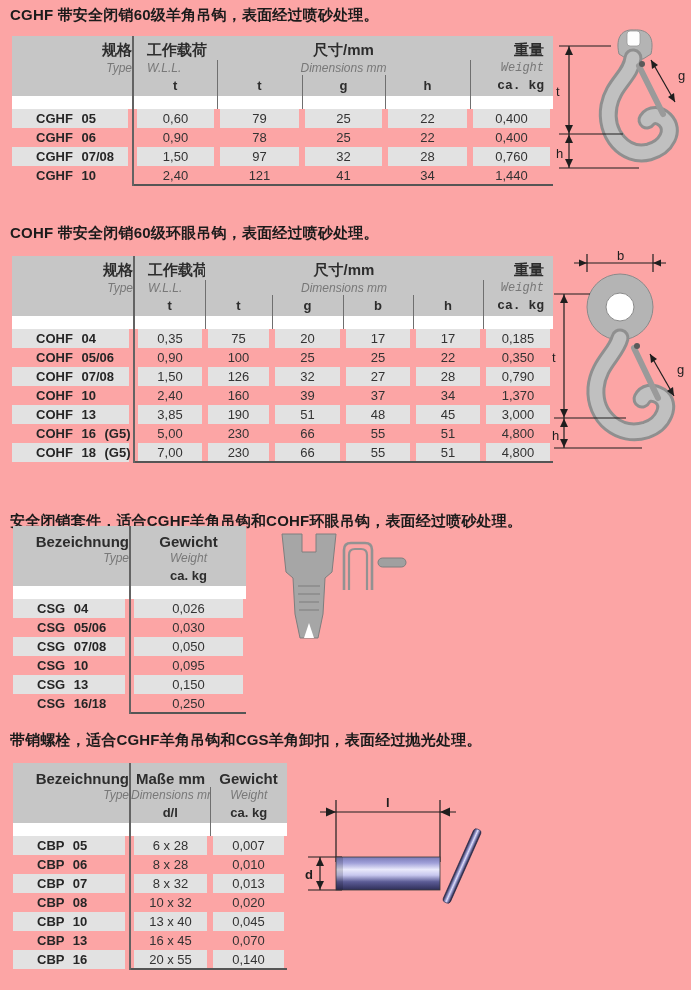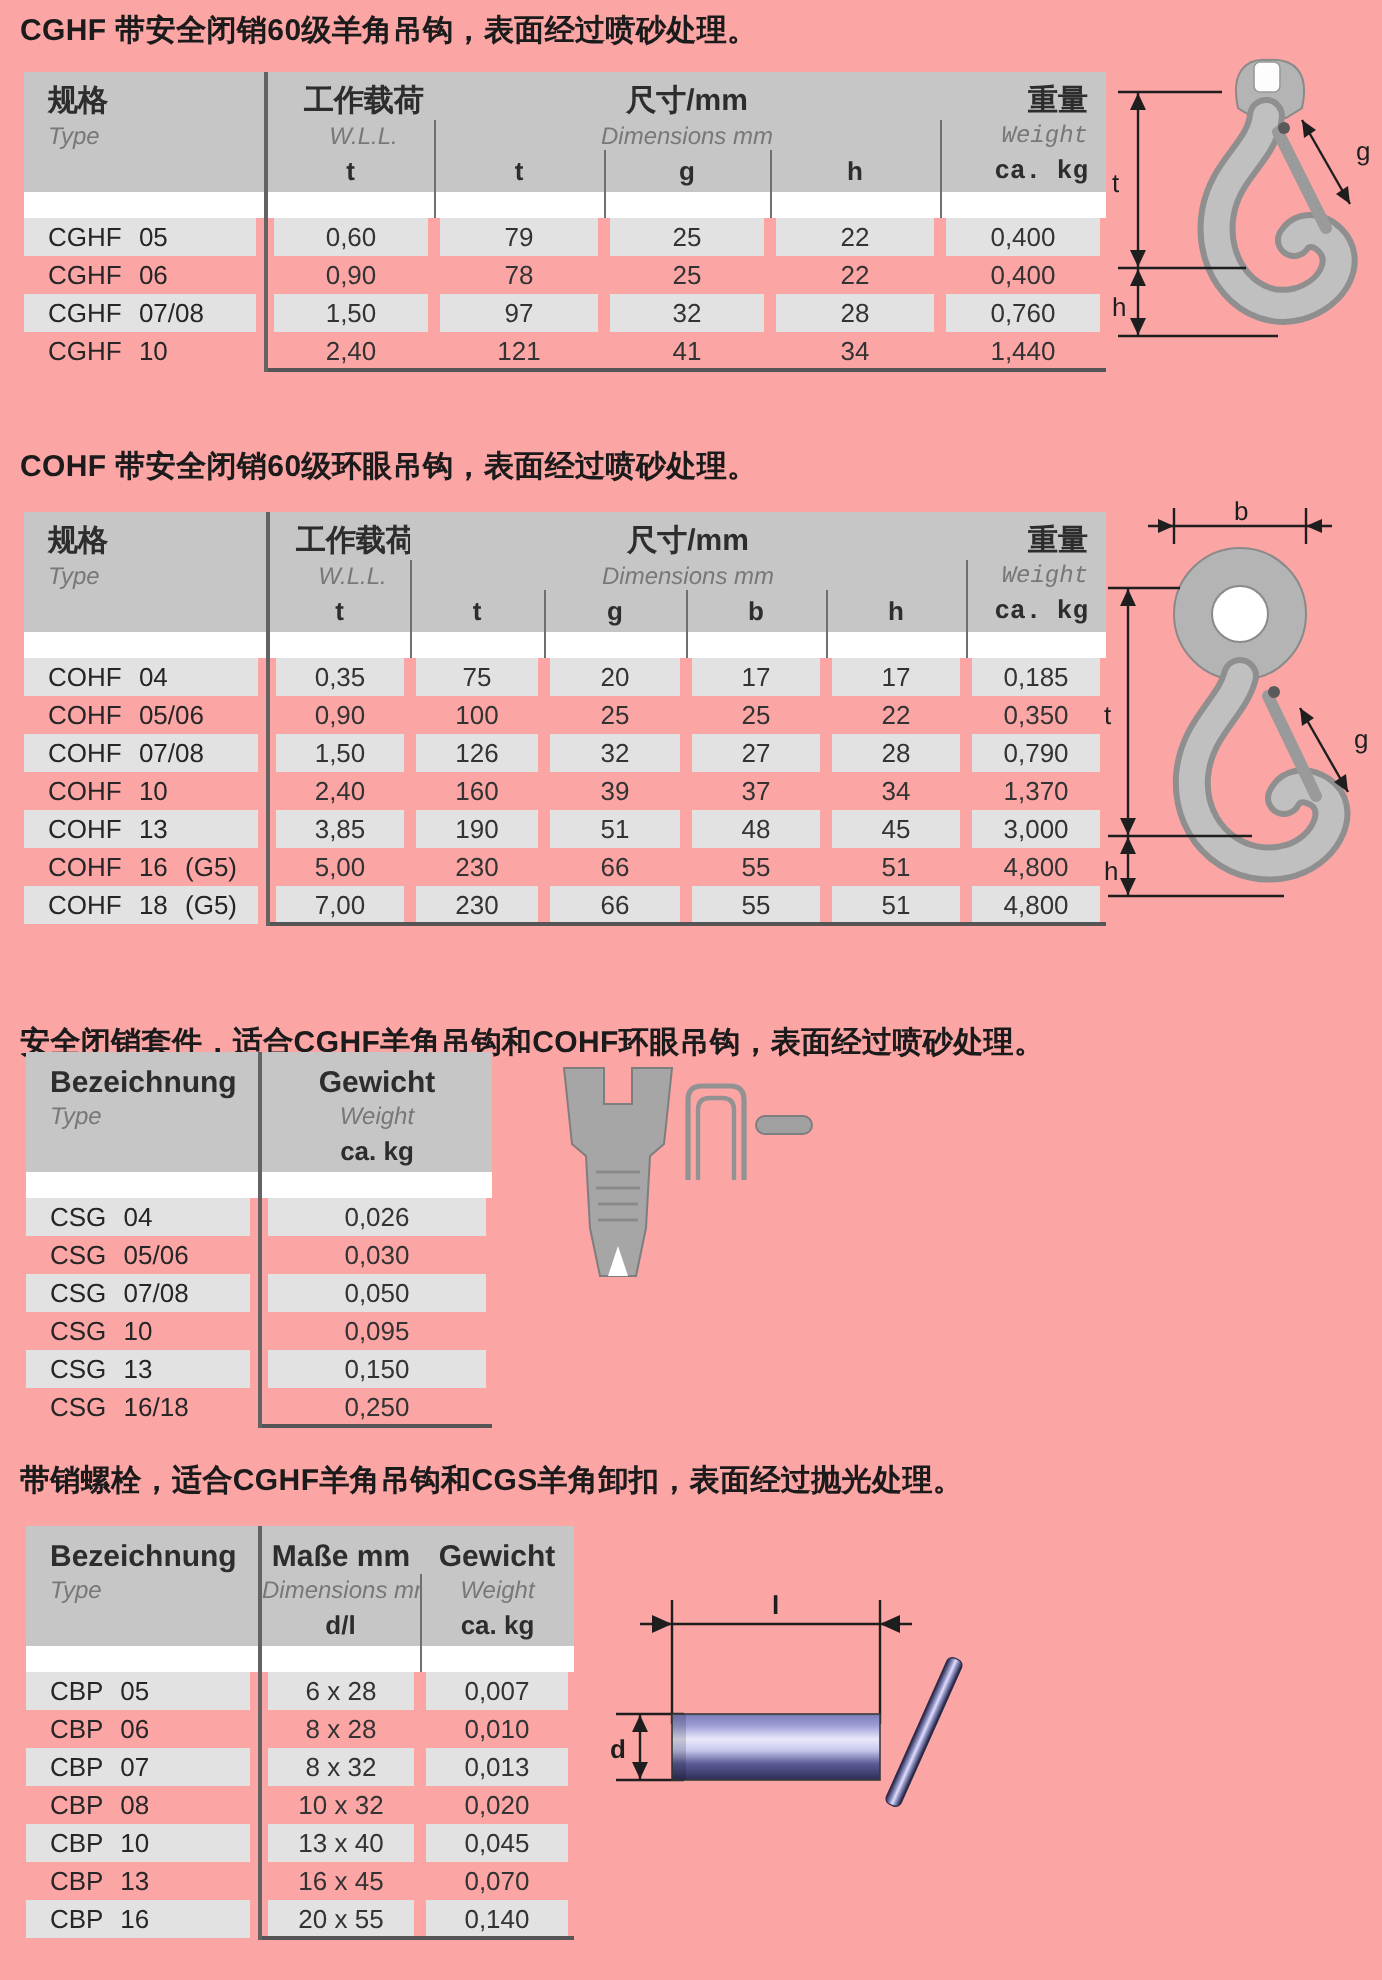--- a/index.html
+++ b/index.html
@@ -9,31 +9,31 @@
 
   .section-title { position:absolute; left:10px; font-size:15px; font-weight:600; color:#1b1b1b; letter-spacing:.2px; white-space:nowrap; }
 
   .spec { position:absolute; }
   table.spec-t { border-collapse:collapse; table-layout:fixed; }
   .spec-t th, .spec-t td { overflow:hidden; white-space:nowrap; font-weight:normal; }
   .spec-t thead tr.hr th { background:#c6c6c6; }
   tr.r1 th { height:24px; vertical-align:bottom; font-size:15px; font-weight:700; color:#2d2d2d; }
   tr.r2 th { height:15px; vertical-align:middle; font-size:12px; font-style:italic; color:#787878; }
   tr.r3 th { height:21px; vertical-align:middle; font-size:13px; font-weight:700; color:#2d2d2d; }
-  .a-left   { text-align:center;  padding-left:13px; }
+  .a-left   { text-align:left;  padding-left:13px; }
   .a-center { text-align:center; }
   .a-right  { text-align:right; padding-right:9px;font-family:Liberation Mono, monospace; }
-  th.c-type { text-align:left; padding-left:12px; }
+  th.c-type { text-align:right; padding-left:12px; }
   .c-type { border-right:2px solid #636363; }
   .bdr    { border-right:1px solid #6f6f6f; }
   tr.gaprow td { height:13px; background:#fff; }
   .spec-t tbody td { height:19px; font-size:13px; color:#333; text-align:center; padding:0 3px; background-clip:content-box; }
   .spec-t tbody tr:nth-child(odd) td { background-color:#e2e2e2; }
   .spec-t tbody td.c-type { text-align:left; padding:0 4px 0 0; }
-  .spec-t tbody td.c-type span { padding-left:12px; font-weight:400; color:#262626; word-spacing:5px; }
+  .spec-t tbody td.c-type span { padding-left:24px; font-weight:700; color:#262626; word-spacing:5px; }
   .spec-t tbody tr:last-child td:not(.c-type) { border-bottom:2px solid #555; }
 
   svg.fig { position:absolute; }
   svg.fig text { font-family:"Liberation Sans", sans-serif; font-size:13px; fill:#1e1e1e; }
   .dim { stroke:#1e1e1e; stroke-width:1.2; fill:none; }
   .dimfill { fill:#1e1e1e; stroke:none; }
 </style>
 </head>
 <body>
 

